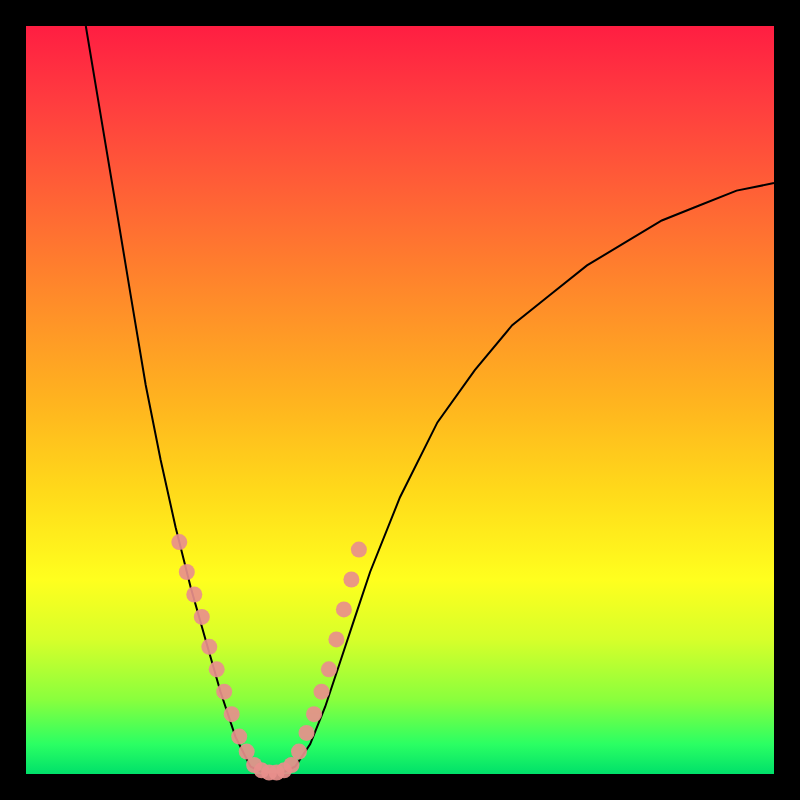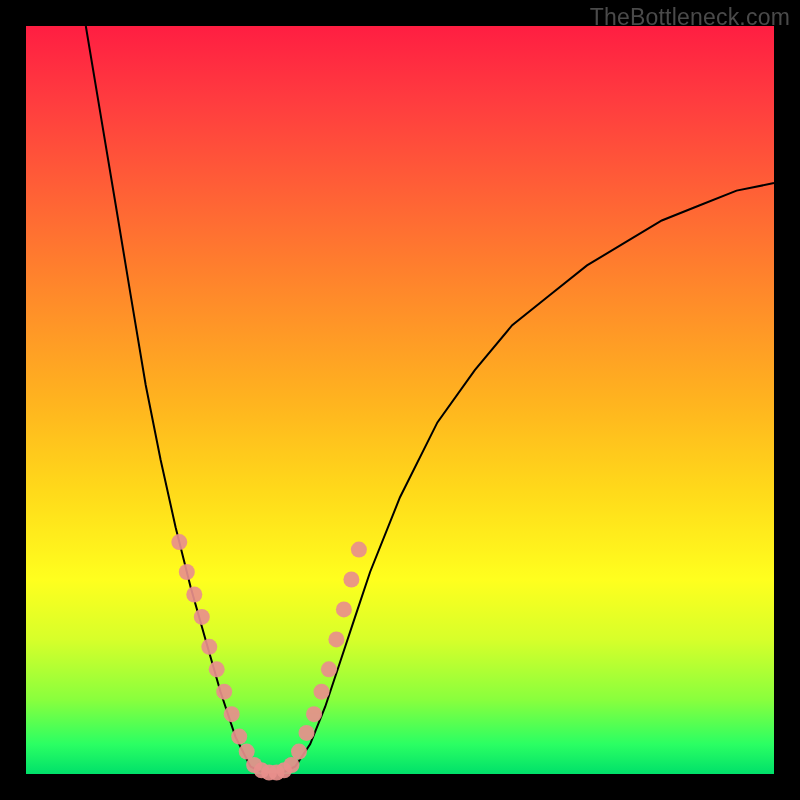--- a/index.html
+++ b/index.html
@@ -66,21 +66,20 @@
   .dot {
     fill: #e88f8c;
     fill-opacity: 0.92;
   }
 </style>
 </head>
 <body>
 
 <div class="frame">
   <div class="plot-area"></div>
-  <div class="watermark">TheBottleneck.com</div>
 
   <svg class="overlay" viewBox="0 0 748 748" preserveAspectRatio="none">
     <path id="curve-path" class="curve" d="M59.8 0.0 L74.8 89.8 L89.8 179.5 L104.7 269.3 L119.7 359.0 L134.6 433.8 L149.6 501.2 L164.6 561.0 L179.5 613.4 L194.5 665.7 L209.4 710.6 L224.4 740.5 L239.4 748.0 L254.3 748.0 L269.3 740.5 L284.2 718.1 L299.2 680.7 L314.2 635.8 L329.1 590.9 L344.1 546.0 L374.0 471.2 L411.4 396.4 L448.8 344.1 L486.2 299.2 L523.6 269.3 L561.0 239.4 L598.4 216.9 L635.8 194.5 L673.2 179.5 L710.6 164.6 L748.0 157.1"></path>
     <g id="dots-group">
         <circle cx="153.3" cy="516.1" r="8" class="dot" style="fill: rgb(232, 143, 140);"></circle>
         <circle cx="160.8" cy="546.0" r="8" class="dot" style="fill: rgb(232, 143, 140);"></circle>
         <circle cx="168.3" cy="568.5" r="8" class="dot" style="fill: rgb(232, 143, 140);"></circle>
         <circle cx="175.8" cy="590.9" r="8" class="dot" style="fill: rgb(232, 143, 140);"></circle>
         <circle cx="183.3" cy="620.8" r="8" class="dot" style="fill: rgb(232, 143, 140);"></circle>
         <circle cx="190.7" cy="643.3" r="8" class="dot" style="fill: rgb(232, 143, 140);"></circle>

